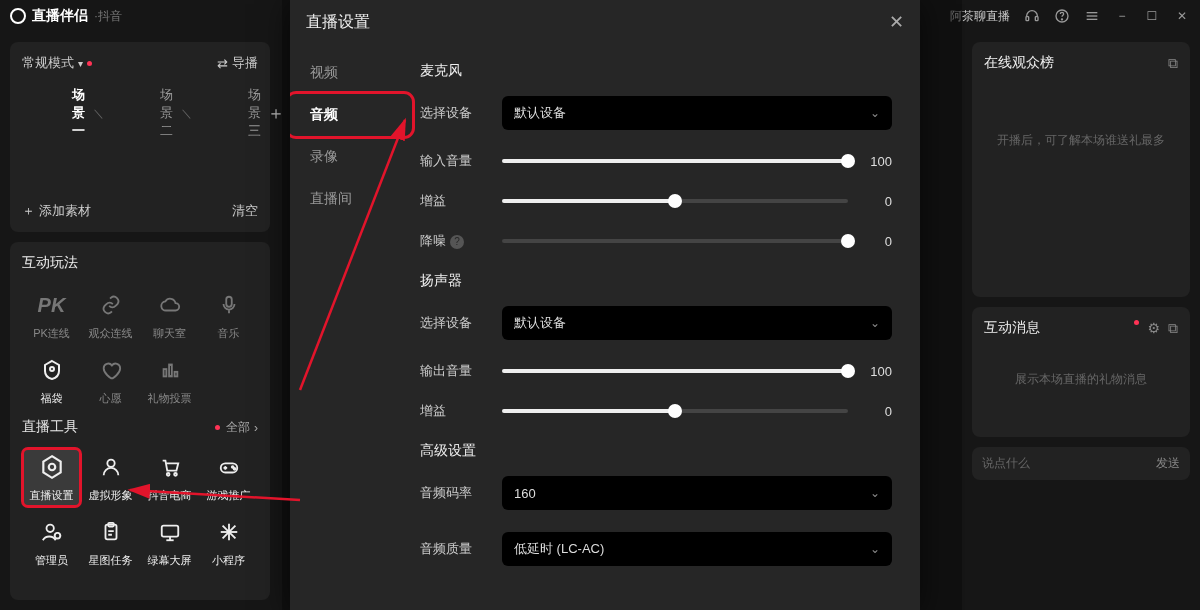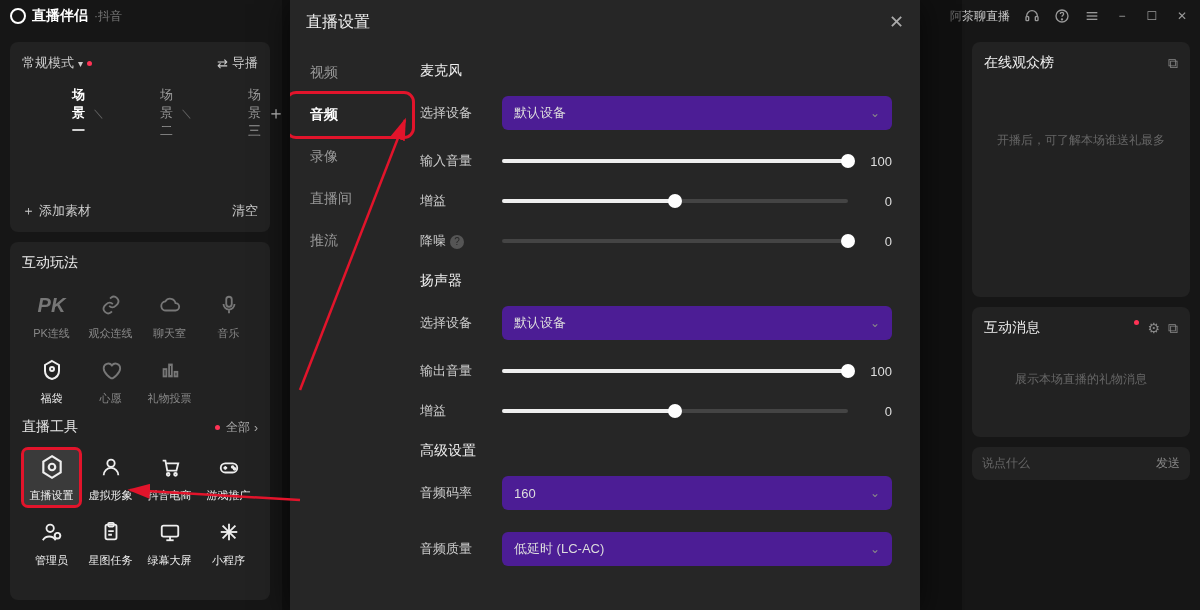--- a/index.html
+++ b/index.html
@@ -67,21 +67,21 @@
   .modal-head { height:44px; display:flex; align-items:center; padding: 0 16px; font-size:16px; color:#eee;}
   .modal-head .close { margin-left:auto; color:#aaa; font-size:18px; cursor:pointer;}
   .modal-body { flex:1; display:flex; overflow:hidden;}
   .modal-nav { width:120px; padding: 10px 0; }
   .nav-item { padding: 10px 20px; font-size:14px; color:#999; cursor:pointer; margin-bottom:4px;}
   .nav-item.active { color:#fff; font-weight:600; }
   .modal-content { flex:1; padding: 10px 28px 20px 10px; overflow-y:auto;}
   .mc-section-title { font-size:14px; color:#eee; margin: 8px 0 16px; }
   .form-row { display:flex; align-items:center; margin-bottom: 22px; gap: 14px;}
   .form-label { width: 68px; font-size:13px; color:#ccc; flex-shrink:0;}
-  .select { flex:1; background:#4c1d95; border-radius:6px; height:34px; display:flex; align-items:center; padding: 0 12px; font-size:13px; color:#ddd; justify-content:space-between;}
+  .select { flex:1; background:#000000; border-radius:6px; height:34px; display:flex; align-items:center; padding: 0 12px; font-size:13px; color:#ddd; justify-content:space-between;}
   .select .chev { color:#888; font-size:12px;}
   .slider-wrap { flex:1; display:flex; align-items:center; gap:14px;}
   .slider { flex:1; height:4px; background:#444; border-radius:2px; position:relative;}
   .slider .fill { position:absolute; left:0; top:0; bottom:0; background:#eee; border-radius:2px;}
   .slider .thumb { position:absolute; top:50%; width:14px; height:14px; background:#fff; border-radius:50%; transform:translate(-50%,-50%);}
   .slider-val { width:30px; text-align:right; font-size:13px; color:#ddd;}
   .help { width:14px; height:14px; border-radius:50%; background:#555; color:#262626; font-size:10px; display:inline-flex; align-items:center; justify-content:center; margin-left:4px;}
 
   
   svg.anno { position:absolute; top:0; left:0; width:1200px; height:610px; pointer-events:none;}
@@ -342,21 +342,20 @@
   <div class="modal-head">
     <span>直播设置</span>
     <span class="close">✕</span>
   </div>
   <div class="modal-body">
     <div class="modal-nav">
       <div class="nav-item">视频</div>
       <div class="nav-item active highlight-red" style="outline-offset:2px;">音频</div>
       <div class="nav-item">录像</div>
       <div class="nav-item">直播间</div>
-      <div class="nav-item">推流</div>
     </div>
     <div class="modal-content">
       <div class="mc-section-title">麦克风</div>
 
       <div class="form-row">
         <div class="form-label">选择设备</div>
         <div class="select">
           <span>默认设备</span>
             <span class="chev">⌄</span>
         </div>

